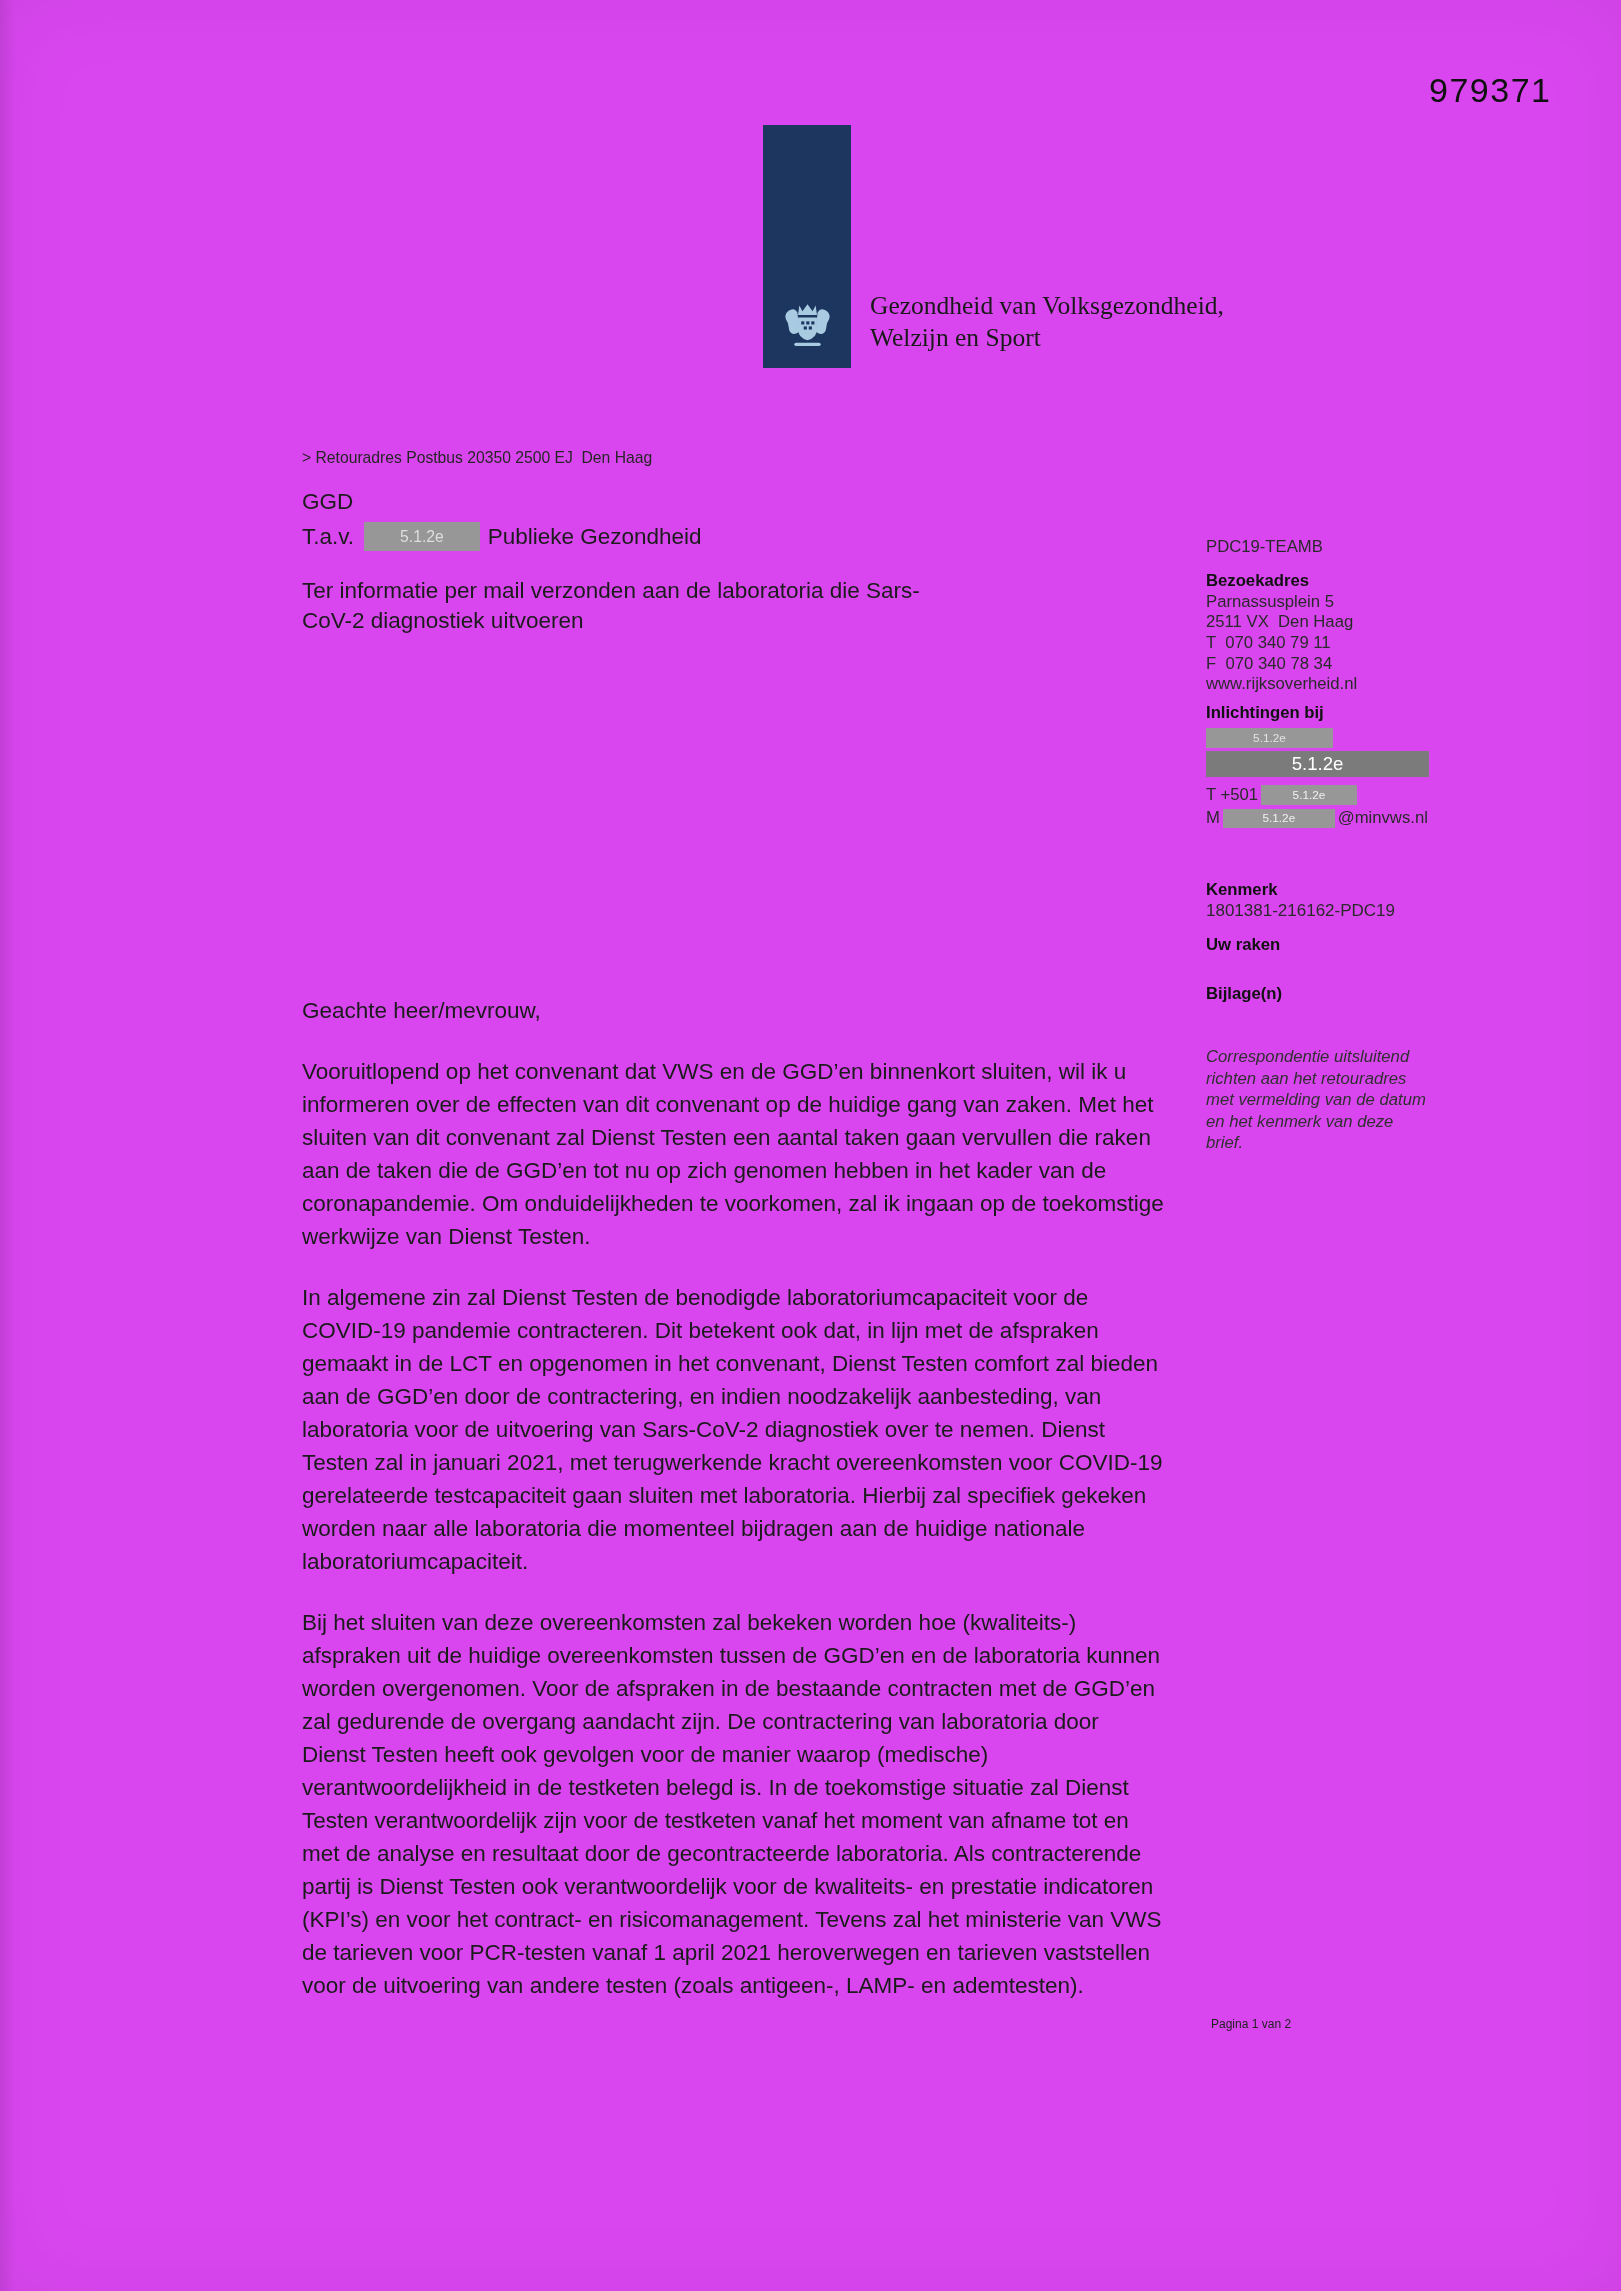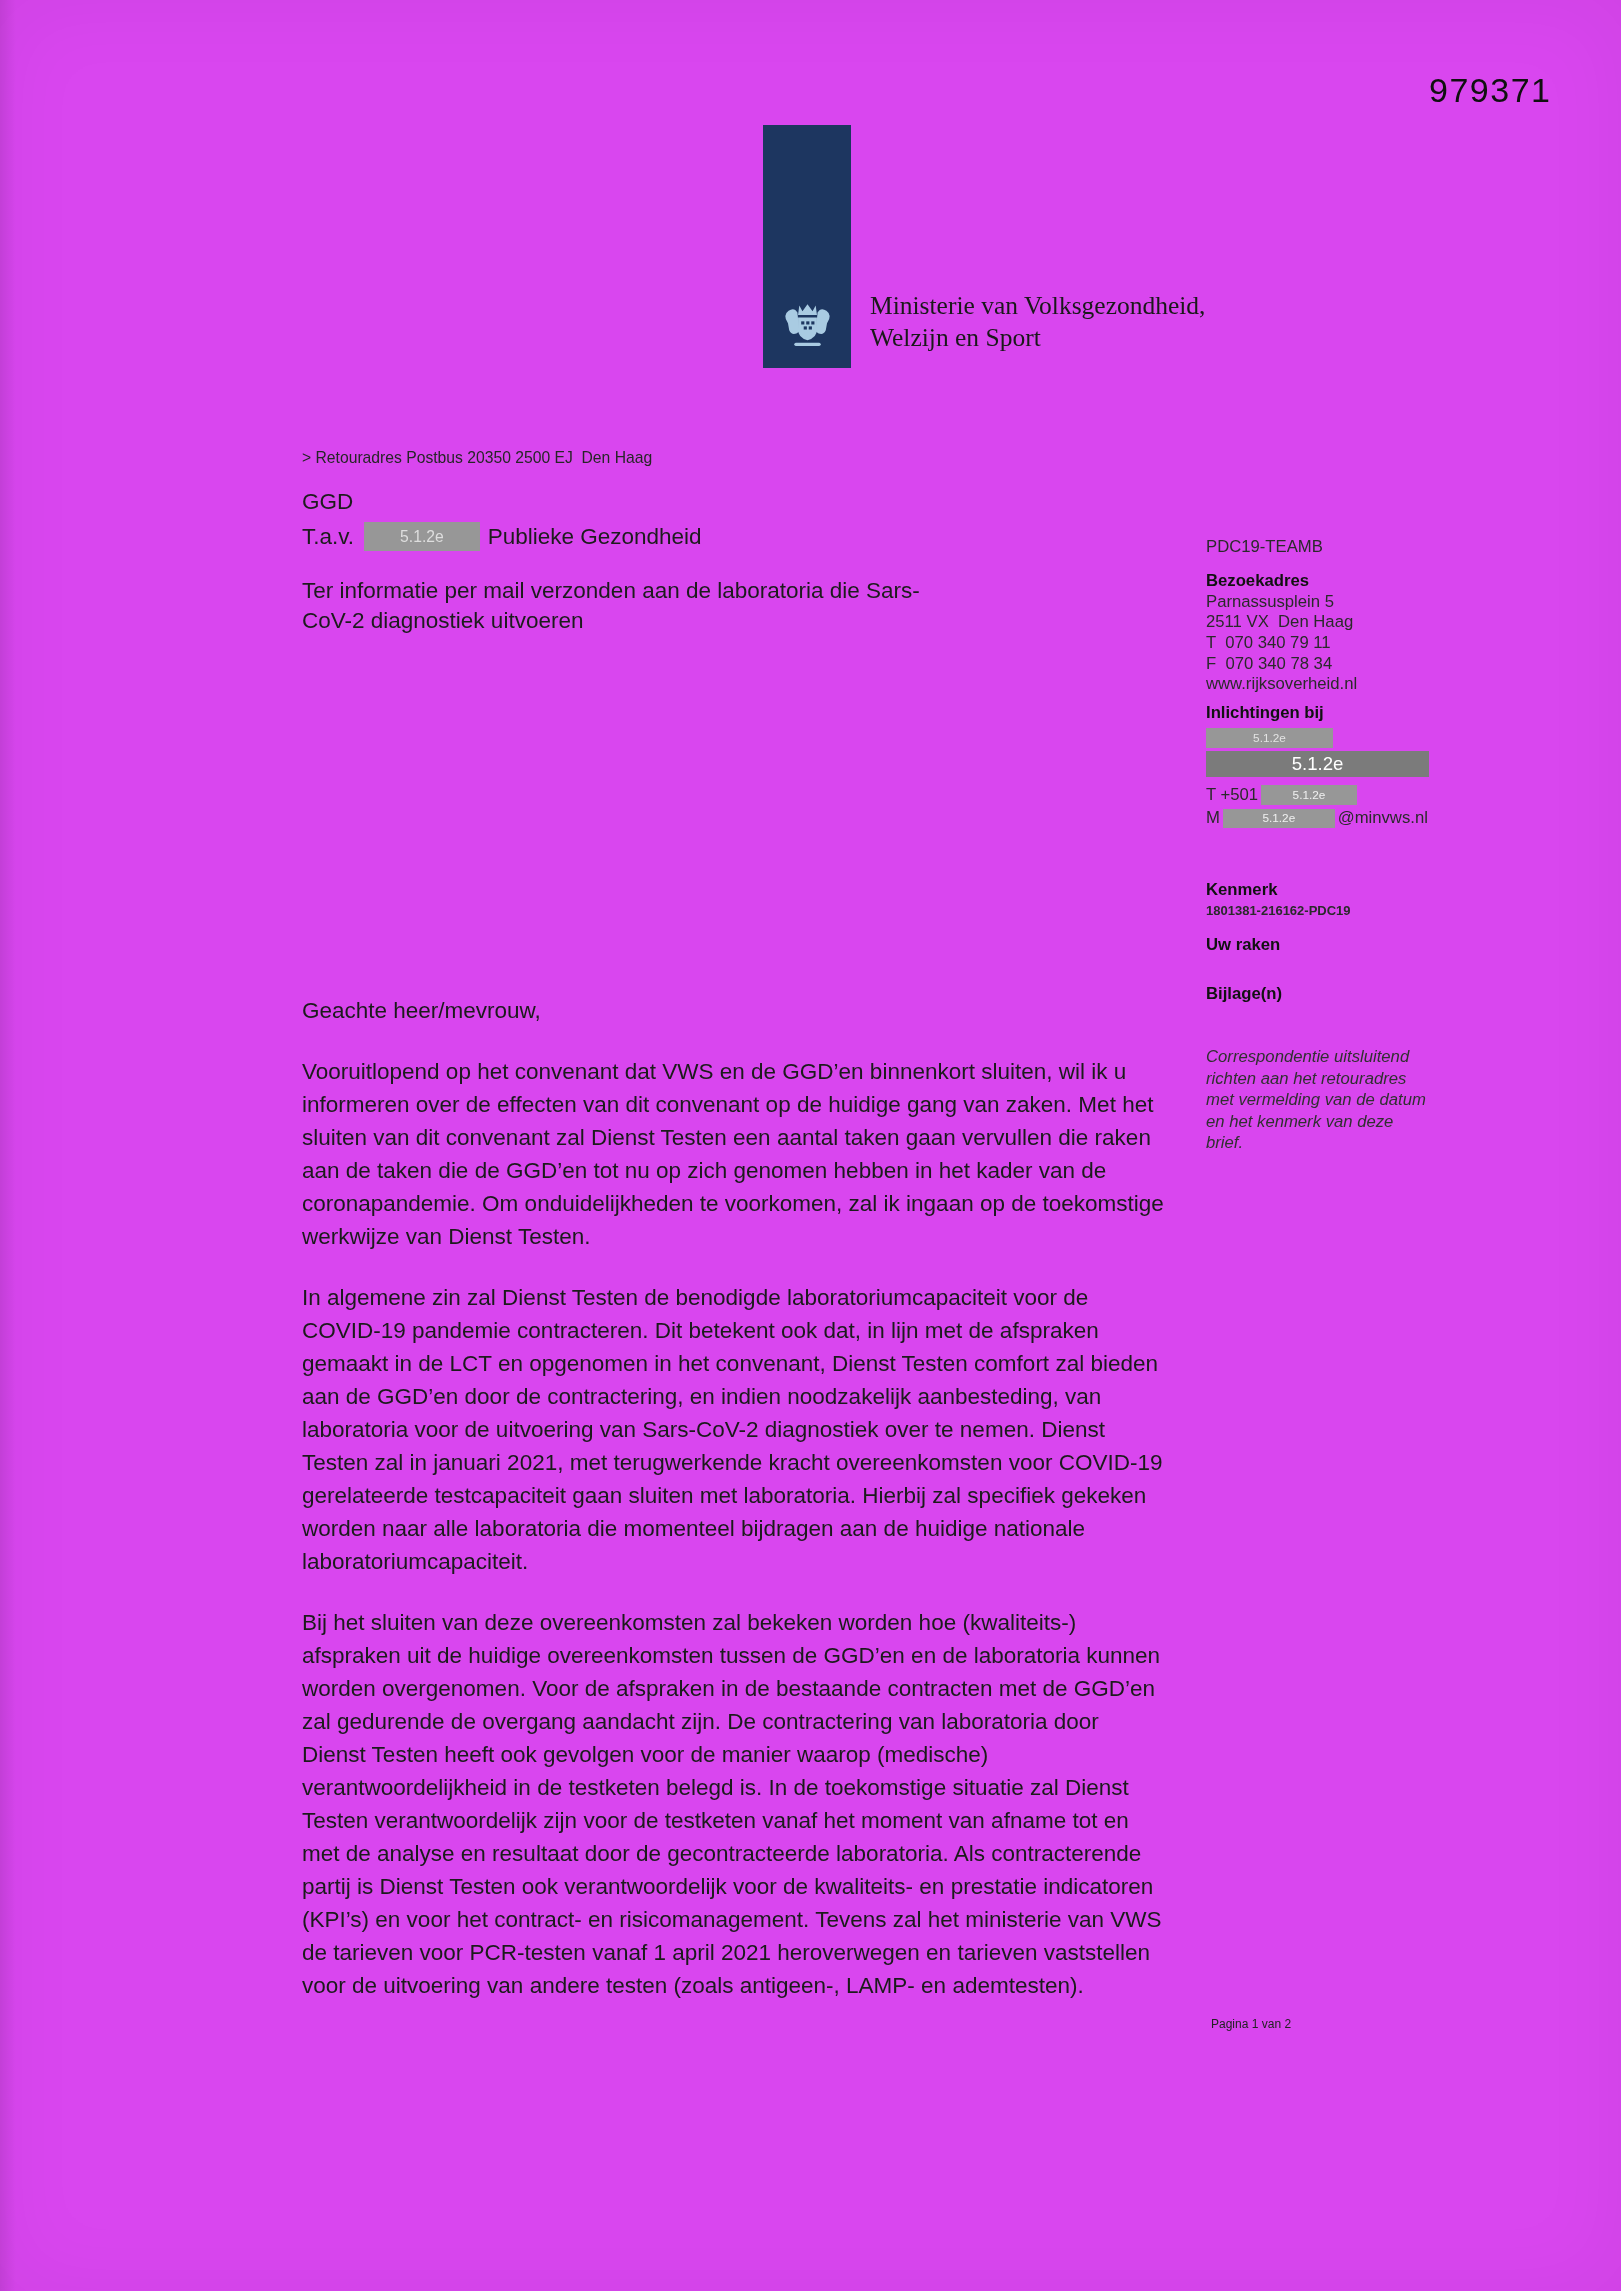--- a/index.html
+++ b/index.html
@@ -97,21 +97,21 @@
   .sidebar .contact-row{ display:flex; align-items:center; margin-top:7.8px; }
   .sidebar .contact-row.tight{ margin-top:2.9px; }
   .sidebar .contact-row .sm-red{
     display:inline-flex; align-items:center; justify-content:center;
     background:var(--redaction_gray); color:#f0f0f0;
     height:19.6px; font-size:11.8px; margin:0 2.9px;
   }
   .sidebar .sm-red.phone{ width:96px; }
   .sidebar .sm-red.mail{ width:112px; }
   .sidebar .kenmerk{ margin-top:51px; }
-  .sidebar .kenmerk-val{ font-size:13px;font-weight:bold; }
+  .sidebar .kenmerk-val{ font-size:17px; }
   .sidebar .uwbrief{ margin-top:13.7px; }
   .sidebar .bijlage{ margin-top:29px; }
   .sidebar .note{
     margin-top:41px; width:229px;
     font-style:italic; font-size:16.7px; line-height:21.6px; color:#303030;
   }
 
   .page-footer{
     position:absolute; left:1211px; top:2017px; font-size:12px; color:#222;
   }
@@ -136,21 +136,21 @@
         <rect x="40" y="45" width="5" height="5"></rect>
         <rect x="48" y="45" width="5" height="5"></rect>
         <rect x="56" y="45" width="5" height="5"></rect>
         <rect x="44" y="53" width="5" height="5"></rect>
         <rect x="52" y="53" width="5" height="5"></rect>
       </g>
     </svg>
   </div>
 
   <div class="ministry">
-    <div>Ministerie van Volksgezondheid,</div>
+    <div>Gezondheid van Volksgezondheid,</div>
     <div>Welzijn en Sport</div>
   </div>
 
   <div class="retouradres pre">&gt; Retouradres Postbus 20350 2500 EJ  Den Haag</div>
 
   <div class="recipient">
     <div>GGD</div>
     <div class="tav-line">
       <span class="pfx">T.a.v.</span>
       <span class="redaction tav">5.1.2e</span>

